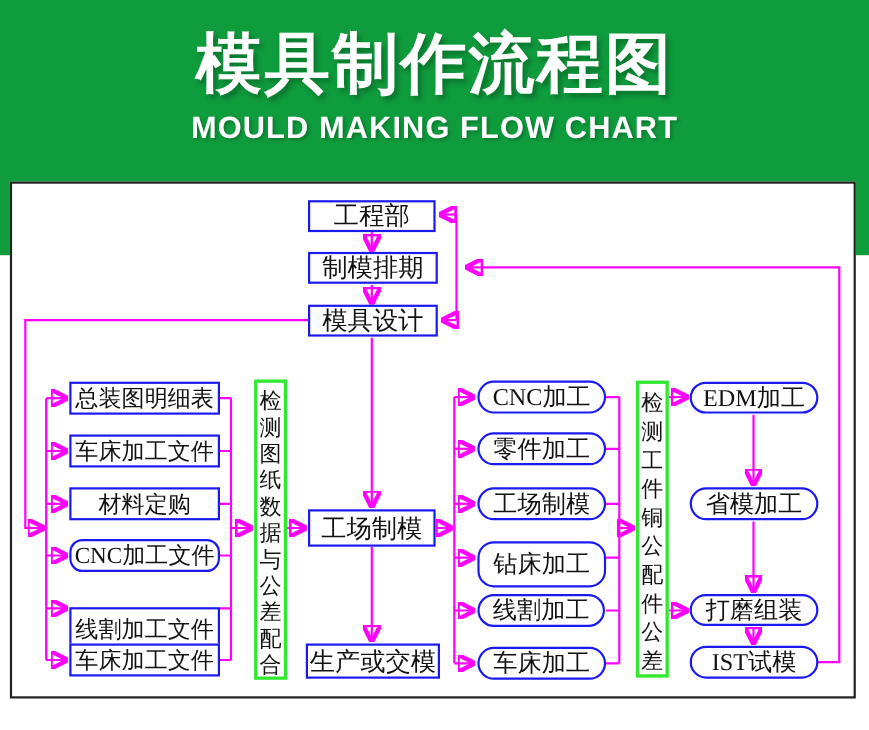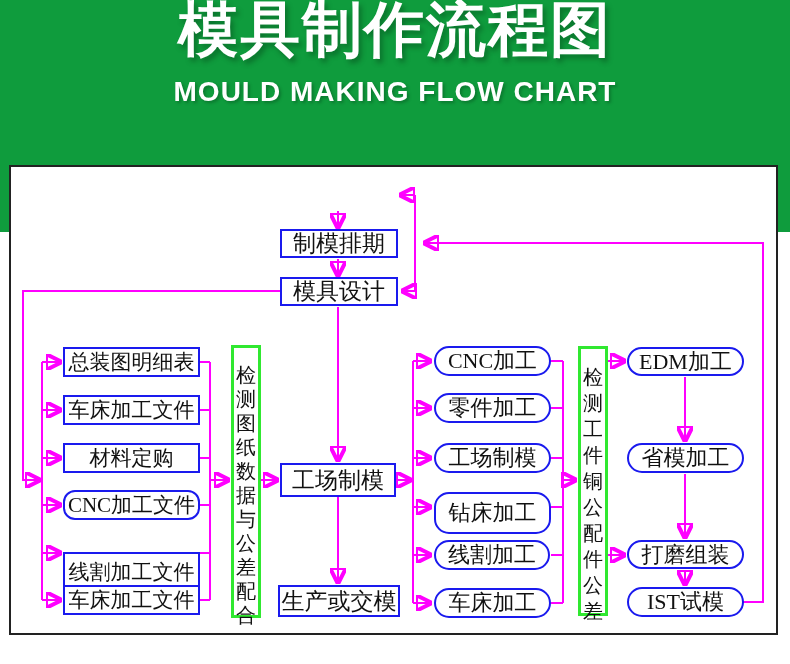--- a/index.html
+++ b/index.html
@@ -1,36 +1,36 @@
 <!DOCTYPE html>
 <html><head>
 <meta charset="utf-8">
 <style>
   html,body{margin:0;padding:0;background:#ffffff;}
   .page{position:relative;width:790px;height:664px;background:#ffffff;overflow:hidden;
         font-family:"Liberation Serif","DejaVu Serif",serif;}
   
   .header{position:absolute;left:0;top:0;width:790px;height:232px;background:#0f9c3d;text-align:center;}
-  .title{margin:0;font-family:Liberation Mono, monospace;
+  .title{margin:0;padding-top:24px;font-family:Liberation Sans, sans-serif;
          font-weight:bold;font-size:60px;line-height:68px;letter-spacing:2px;color:#ffffff;
          text-shadow:3px 4px 5px rgba(0,40,15,.35);}
   .subtitle{margin:0;padding-top:8px;font-family:"Liberation Sans","DejaVu Sans",sans-serif;
             font-weight:bold;font-size:28px;line-height:32px;letter-spacing:1px;color:#ffffff;
             text-shadow:2px 2px 3px rgba(0,40,15,.3);}
   
   .panel{position:absolute;left:9px;top:165px;width:769px;height:470px;background:#ffffff;
          border:2px solid #222222;box-sizing:border-box;}
   
   .node{position:absolute;box-sizing:border-box;border:2px solid #1a1aee;background:#ffffff;
         display:flex;align-items:center;justify-content:center;font-size:23px;color:#111111;
         white-space:nowrap;z-index:2;}
   .node.sm{font-size:21px;}
   .node.md{font-size:22px;border-radius:15px;}
   .check{position:absolute;box-sizing:border-box;border:3px solid #30e830;background:#ffffff;
-         font-size:20px;color:#111111;text-align:center;word-break:break-all;padding-top:15px;z-index:2;}
+         font-size:20px;color:#111111;text-align:center;word-break:break-all;padding-top:5px;z-index:2;}
   .check.c1{line-height:24px;}
   .check.c2{line-height:26px;}
   
   .wires{position:absolute;left:0;top:0;width:790px;height:664px;z-index:1;pointer-events:none;}
   .wires path{stroke:#ff00ff;stroke-width:2;fill:none;}
 </style>
 </head>
 <body>
 
 <div class="page">
@@ -88,20 +88,21 @@
     <path d="M685 377 V441" marker-end="url(#ar)"></path>
     <path d="M685 474 V538" marker-end="url(#ar)"></path>
     <path d="M685 570 V585" marker-end="url(#ar)"></path>
 
     <path d="M743 602 H763 V243 H424" marker-end="url(#ar)"></path>
     <path d="M415 195 V291"></path>
     <path d="M415 195 H400" marker-end="url(#ar)"></path>
     <path d="M415 291 H402" marker-end="url(#ar)"></path>
   </svg>
 
+  <div class="node" style="left:280px;top:182px;width:116px;height:29px;">工程部</div>
   <div class="node" style="left:280px;top:229px;width:118px;height:29px;">制模排期</div>
   <div class="node" style="left:280px;top:277px;width:118px;height:29px;">模具设计</div>
 
   <div class="node sm" style="left:63px;top:347px;width:137px;height:30px;">总装图明细表</div>
   <div class="node sm" style="left:63px;top:395px;width:137px;height:30px;">车床加工文件</div>
   <div class="node sm" style="left:63px;top:443px;width:137px;height:30px;">材料定购</div>
   <div class="node sm" style="left:63px;top:490px;width:137px;height:30px;border-radius:12px;">CNC加工文件</div>
   <div class="node sm" style="left:63px;top:552px;width:137px;height:40px;">线割加工文件</div>
   <div class="node sm" style="left:63px;top:585px;width:137px;height:30px;">车床加工文件</div>
 

